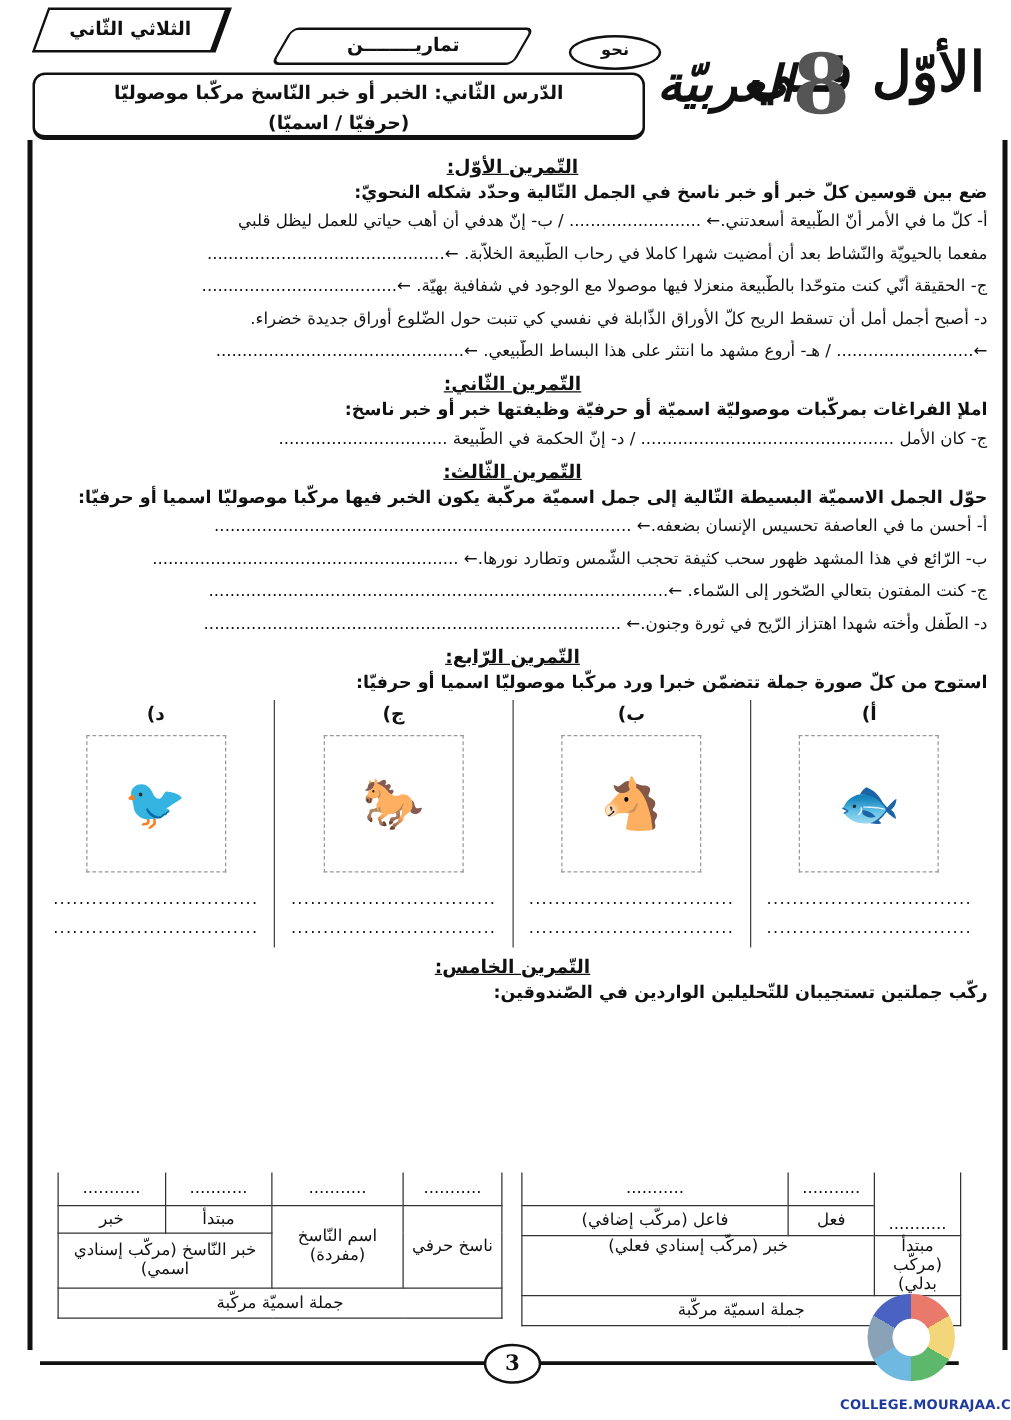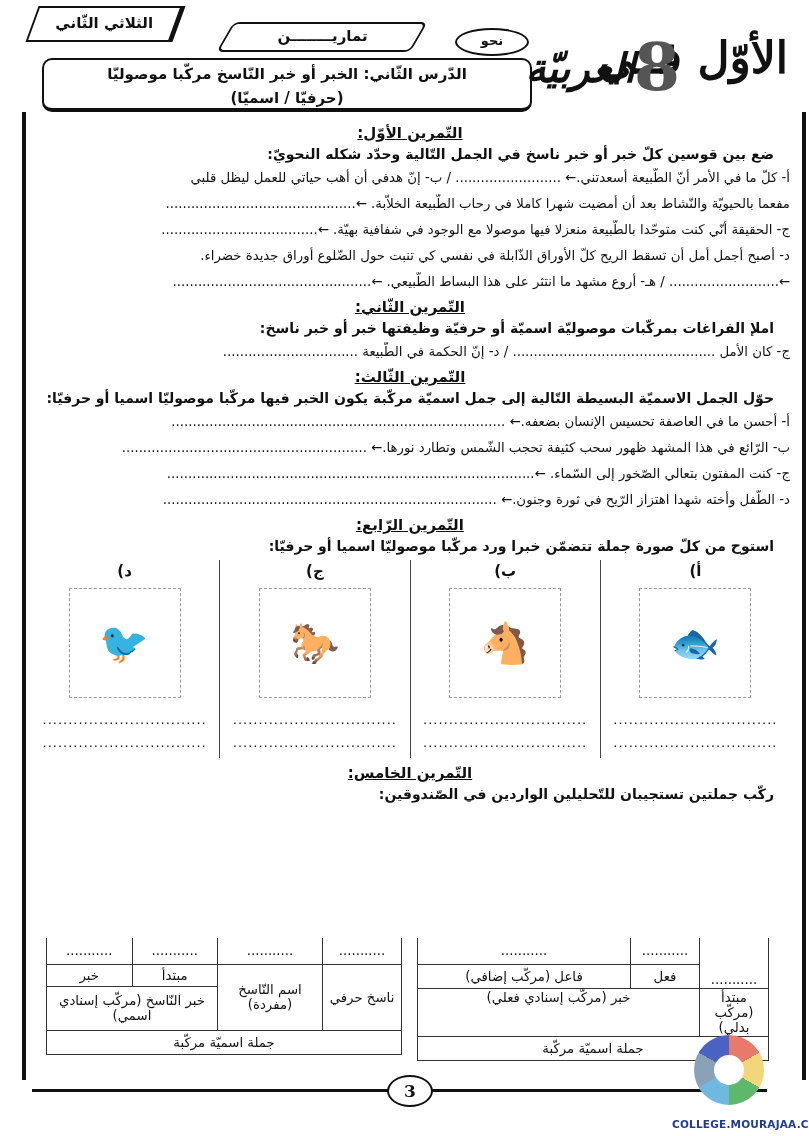--- a/index.html
+++ b/index.html
@@ -10,26 +10,26 @@
   .tab{position:absolute;border:2px solid #111;font-weight:bold;font-size:15px;text-align:center;background:#fff;}
   .tab-term{left:32px;top:6px;width:140px;height:32px;line-height:30px;transform:skewX(-20deg);border-right-width:5px;}
   .tab-term span{display:inline-block;transform:skewX(20deg);}
   .tab-ex{left:225px;top:22px;width:190px;height:26px;line-height:24px;transform:skewX(-30deg);border-radius:6px;}
   .tab-ex span{display:inline-block;transform:skewX(30deg);}
   .oval{position:absolute;left:455px;top:28px;width:70px;height:24px;border:2px solid #111;border-radius:50%;text-align:center;font-size:13px;font-weight:bold;line-height:22px;}
   .logo{position:absolute;left:505px;top:22px;width:295px;height:95px;font-family:"DejaVu Serif",serif;font-weight:bold;font-size:38px;direction:rtl;white-space:nowrap;}
   .logo .big{position:absolute;right:12px;top:10px;font-size:44px;}
   .logo .mid{position:absolute;right:165px;top:22px;font-size:40px;font-style:italic;}
   .logo .s8{position:absolute;right:120px;top:6px;font-size:66px;color:#555;font-family:"DejaVu Serif",serif;}
-  .title-box{position:absolute;left:42px;top:58px;width:490px;height:54px;border:2px solid #111;border-radius:10px;border-bottom-width:4px;text-align:center;direction:rtl;font-weight:bold;font-size:15px;line-height:24px;padding-top:2px;box-sizing:border-box;}
+  .title-box{position:absolute;left:26px;top:58px;width:490px;height:54px;border:2px solid #111;border-radius:10px;border-bottom-width:4px;text-align:center;direction:rtl;font-weight:bold;font-size:15px;line-height:24px;padding-top:2px;box-sizing:border-box;}
   
   .frame{position:absolute;left:22px;top:112px;width:776px;height:968px;border-left:4px solid #111;border-right:4px solid #111;}
   .content{position:absolute;left:30px;top:118px;width:760px;direction:rtl;font-size:13.3px;}
   .h{font-weight:bold;text-decoration:underline;font-size:15px;margin:6px 0 4px 0;text-align:center;}
-  .q{font-weight:bold;font-size:14px;margin:4px 16px;}
+  .q{font-weight:bold;font-size:14px;margin:4px 0;}
   .line{margin:6px 0;line-height:20px;white-space:nowrap;overflow:hidden;}
   
   .pics{display:flex;flex-direction:row;margin-top:6px;height:198px;}
   .pic{flex:1;border-left:1px solid #444;text-align:center;position:relative;}
   .pic:last-child{border-left:none;}
   .pic .lbl{font-weight:bold;font-size:15px;display:block;margin-top:2px;}
   .pic .img{width:110px;height:108px;margin:8px auto 0 auto;border:1px dashed #999;display:flex;align-items:center;justify-content:center;font-size:40px;color:#333;}
   .pic .d{display:block;margin-top:14px;font-size:13px;letter-spacing:1px;}
   
   table{border-collapse:collapse;font-size:13.3px;}

